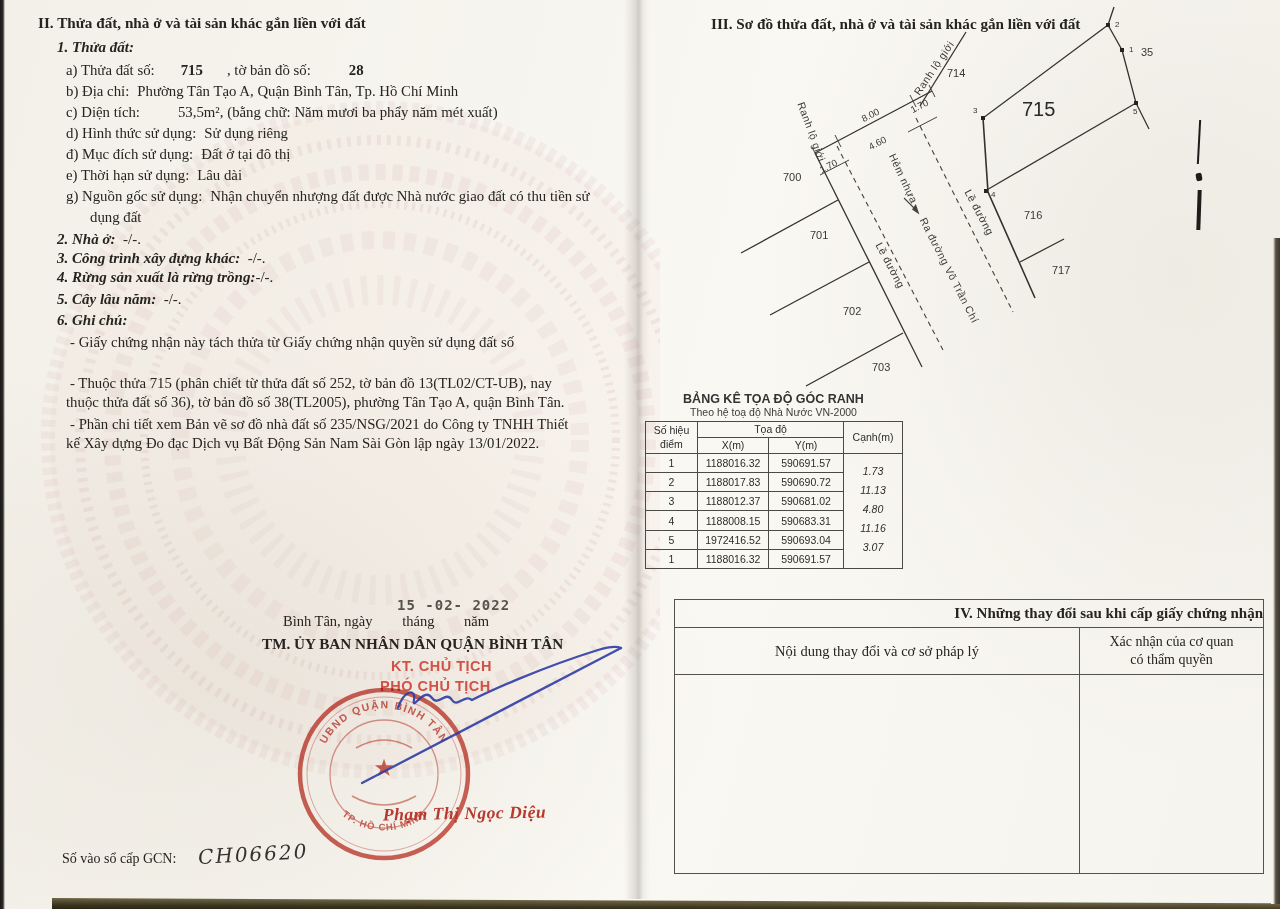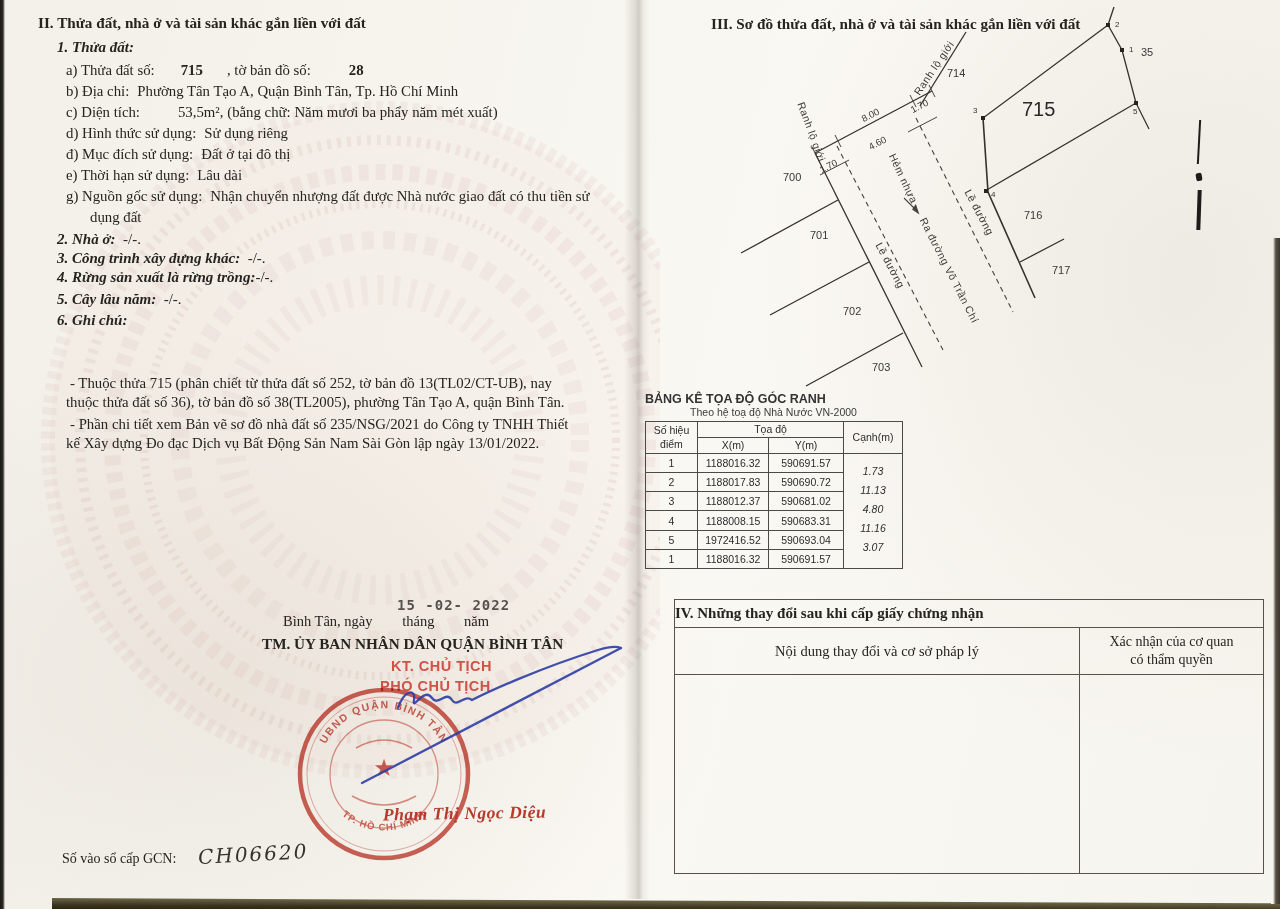--- a/index.html
+++ b/index.html
@@ -22,31 +22,31 @@
   
   #date-stamp{font-family:"DejaVu Sans Mono",monospace;font-weight:bold;font-size:14px;
     letter-spacing:1px;color:#45423c;opacity:.9;}
   #kt-line,#pct-line{font-family:"Liberation Sans",sans-serif;font-weight:bold;font-size:14.5px;
     color:#cf463a;letter-spacing:.5px;opacity:.92;}
   #signer-name{font-size:17.5px;font-style:italic;font-weight:bold;color:#b8392e;
     transform:rotate(-1deg);letter-spacing:.5px;}
   #reg-value{font-size:20px;font-style:italic;color:#34322c;letter-spacing:2px;
     transform:rotate(-3deg);font-family:"DejaVu Serif",serif;}
   
-  #coord-title{font-family:"Liberation Sans",sans-serif;font-weight:bold;font-size:12.5px;color:#333;width:257px;}
+  #coord-title{font-family:"Liberation Sans",sans-serif;font-weight:bold;font-size:12.5px;color:#333;text-align:center;width:257px;}
   #coord-subtitle{font-family:"Liberation Sans",sans-serif;font-size:10.5px;color:#3c3c3c;text-align:center;width:257px;}
   table.coords{border-collapse:collapse;font-family:"Liberation Sans",sans-serif;font-size:10.5px;color:#2c2c2c;table-layout:fixed;}
   table.coords th,table.coords td{border:1px solid #4a4a46;padding:0;text-align:center;vertical-align:middle;font-weight:normal;}
   table.coords th{line-height:1.25;}
   td.edge-cell{vertical-align:top;font-style:italic;}
   .edge-wrap{position:relative;height:114px;width:100%;}
   .edge-wrap span{position:absolute;left:0;width:100%;text-align:center;}
   
   #sec4-box{border:1.2px solid #55524c;background:transparent;}
-  #sec4-title{height:27px;line-height:27px;text-align:left;font-weight:bold;font-size:15px;border-bottom:1px solid #55524c;color:#26241f;}
+  #sec4-title{height:27px;line-height:27px;text-align:right;font-weight:bold;font-size:15px;border-bottom:1px solid #55524c;color:#26241f;}
   #sec4-cols{display:flex;height:46px;border-bottom:1px solid #55524c;}
   #sec4-col1{width:404px;display:flex;align-items:center;justify-content:center;font-size:14.5px;border-right:1px solid #55524c;color:#26241f;}
   #sec4-col2{flex:1;display:flex;flex-direction:column;align-items:center;justify-content:center;font-size:14px;line-height:1.3;color:#26241f;}
   #sec4-body{display:flex;height:198px;}
   #sec4-body .c1{width:404px;border-right:1px solid #55524c;}
   
   #edge-left{position:absolute;left:0;top:0;width:5px;height:909px;background:linear-gradient(90deg,#191816,#2e2c28 60%,rgba(46,44,40,0));}
   #edge-bottom{position:absolute;left:52px;right:-6px;bottom:-2px;height:13px;background:linear-gradient(#6e6647,#39331e 55%,#23200f);transform:rotate(.25deg);transform-origin:left center;}
   #edge-right{position:absolute;right:0;top:238px;width:7px;bottom:0;background:linear-gradient(270deg,#3c3730,#554e42 60%,rgba(85,78,66,0));}
   #crease{position:absolute;left:624px;top:0;width:26px;height:899px;
@@ -98,20 +98,21 @@
     <span class="lbl">g) Nguồn gốc sử dụng:</span><span class="val">Nhận chuyển nhượng đất được Nhà nước giao đất có thu tiền sử</span>
   </div>
   <div class="abs ser fld" style="left:90px;top:209px;">dụng đất</div>
 
   <div class="abs ser item-line" style="left:57px;top:231px;"><span class="bi">2. Nhà ở:</span>&nbsp; <span>-/-.</span></div>
   <div class="abs ser item-line" style="left:57px;top:250px;"><span class="bi">3. Công trình xây dựng khác:</span>&nbsp; <span>-/-.</span></div>
   <div class="abs ser item-line" style="left:57px;top:269px;"><span class="bi">4. Rừng sản xuất là rừng trồng:</span><span>-/-.</span></div>
   <div class="abs ser item-line" style="left:57px;top:291px;"><span class="bi">5. Cây lâu năm:</span>&nbsp; <span>-/-.</span></div>
   <div class="abs ser bi item-line" style="left:57px;top:312px;">6. Ghi chú:</div>
 
+  <div class="abs ser note" style="left:70px;top:334px;">- Giấy chứng nhận này tách thửa từ Giấy chứng nhận quyền sử dụng đất số</div>
   <div class="abs ser note" style="left:70px;top:375px;">- Thuộc thửa 715 (phân chiết từ thửa đất số 252, tờ bản đồ 13(TL02/CT-UB), nay</div>
   <div class="abs ser note" style="left:66px;top:394px;text-align:center;">thuộc thửa đất số 36), tờ bản đồ số 38(TL2005), phường Tân Tạo A, quận Bình Tân.</div>
   <div class="abs ser note" style="left:70px;top:416px;">- Phần chi tiết xem Bản vẽ sơ đồ nhà đất số 235/NSG/2021 do Công ty TNHH Thiết</div>
   <div class="abs ser note" style="left:66px;top:435px;">kế Xây dựng Đo đạc Dịch vụ Bất Động Sản Nam Sài Gòn lập ngày 13/01/2022.</div>
 
   <div class="abs" id="date-stamp" style="left:397px;top:597px;">15 -02- 2022</div>
   <div class="abs ser" style="left:283px;top:613px;font-size:14.5px;">
     <span>Bình Tân, ngày</span>
     <span style="margin-left:26px;">tháng</span>
     <span style="margin-left:26px;">năm</span>

